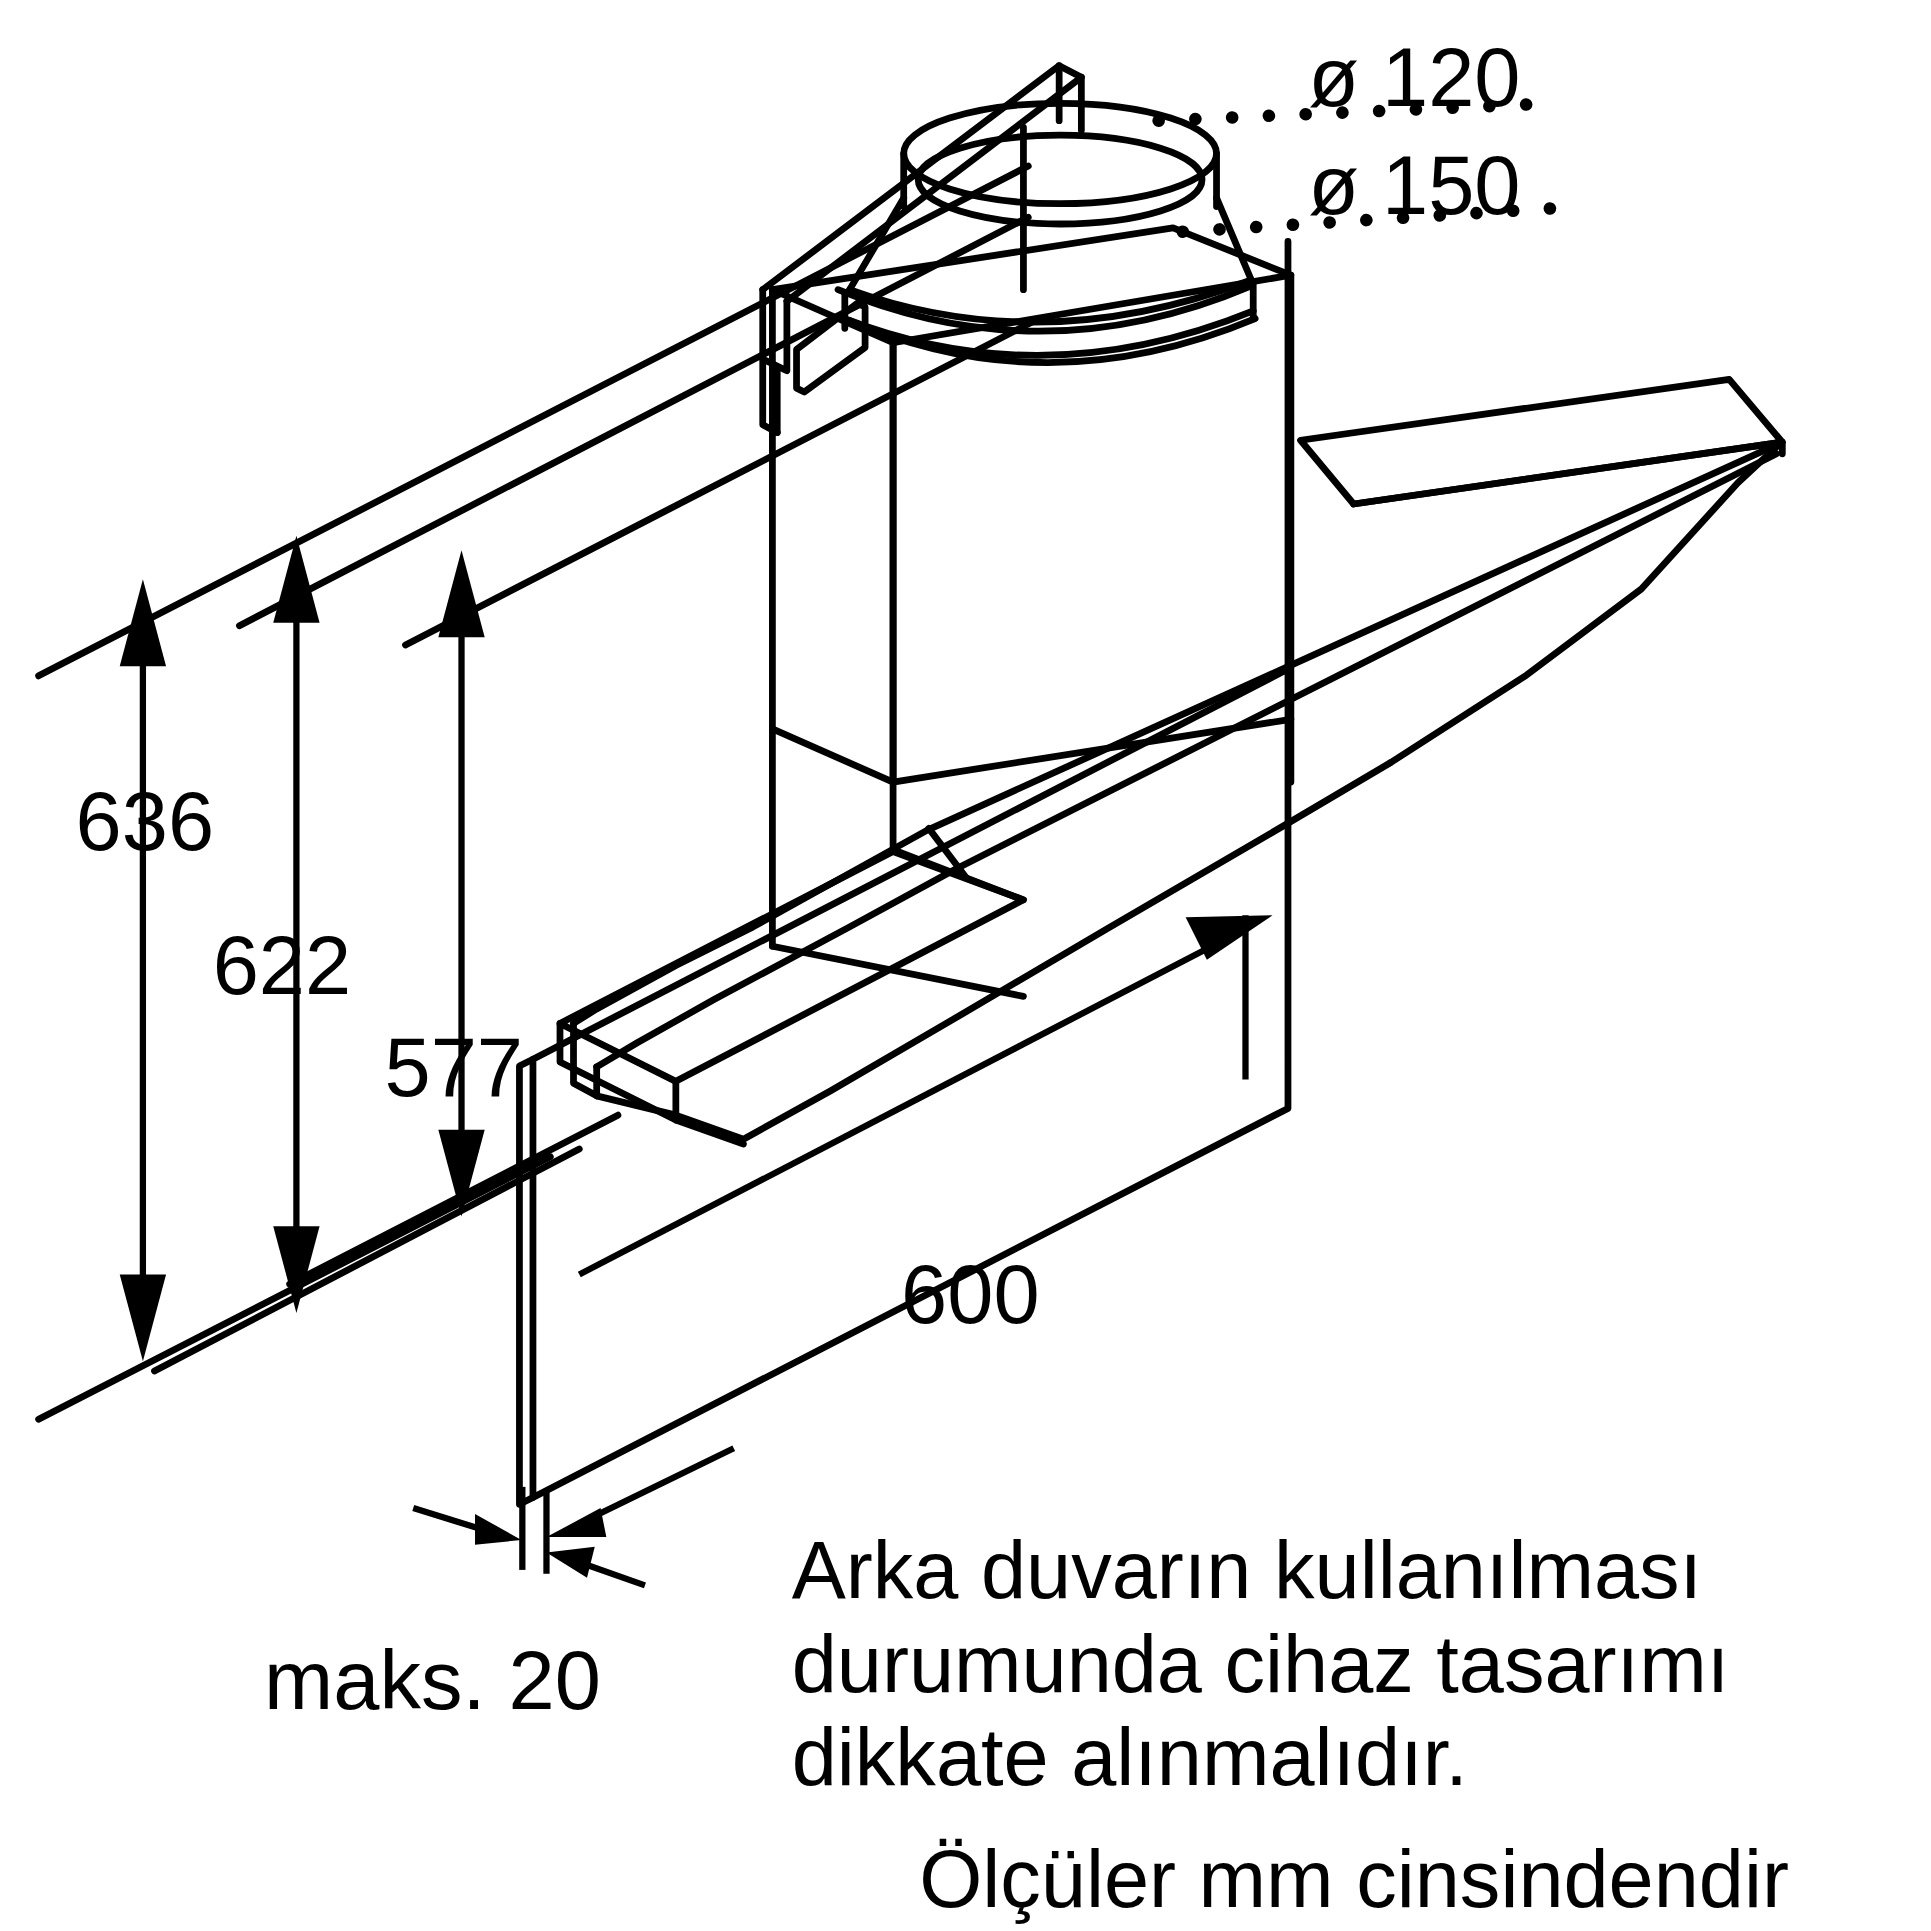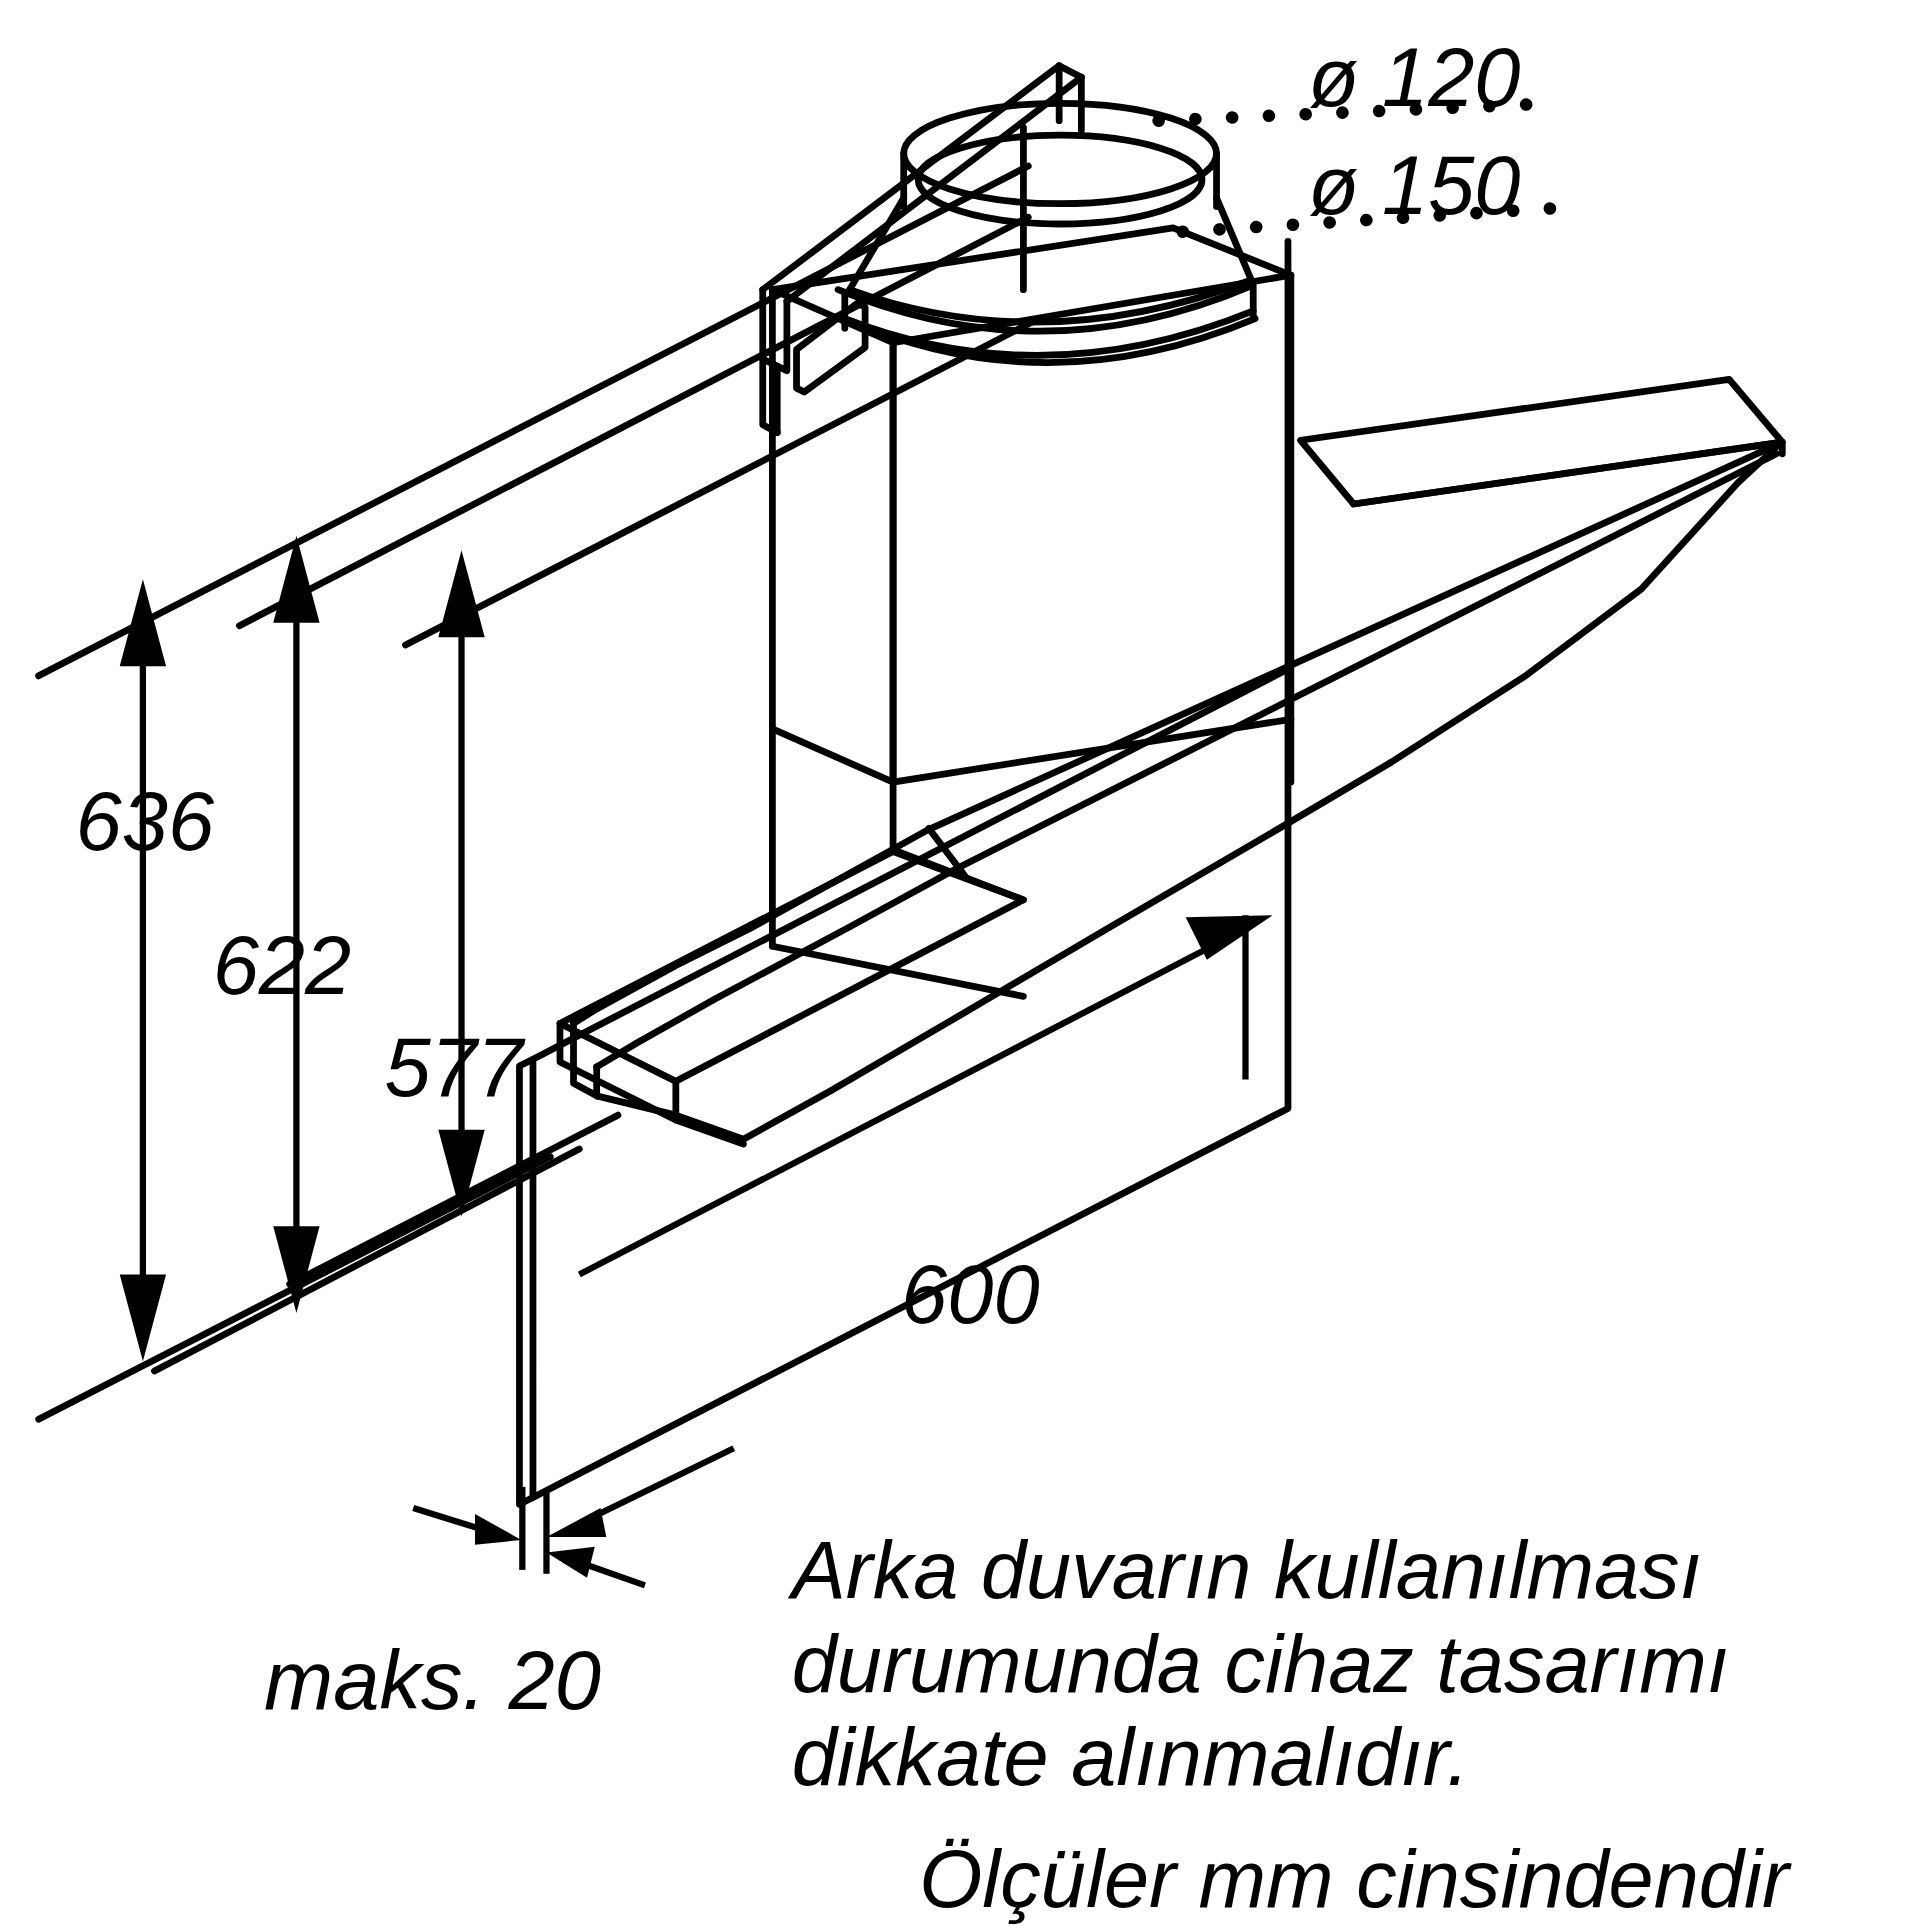--- a/index.html
+++ b/index.html
@@ -13,21 +13,20 @@
     height: 1931px;
     font-family: "Liberation Sans", sans-serif;
     color: #000000;
     overflow: hidden;
   }
   #sheet {
     position: relative;
     width: 1931px;
     height: 1931px;
     background: #ffffff;
-    font-style: italic;
   }
   #drawing {
     position: absolute;
     left: 0;
     top: 0;
     width: 1931px;
     height: 1931px;
   }
   .dimtext {
     font-family: "Liberation Sans", sans-serif;

